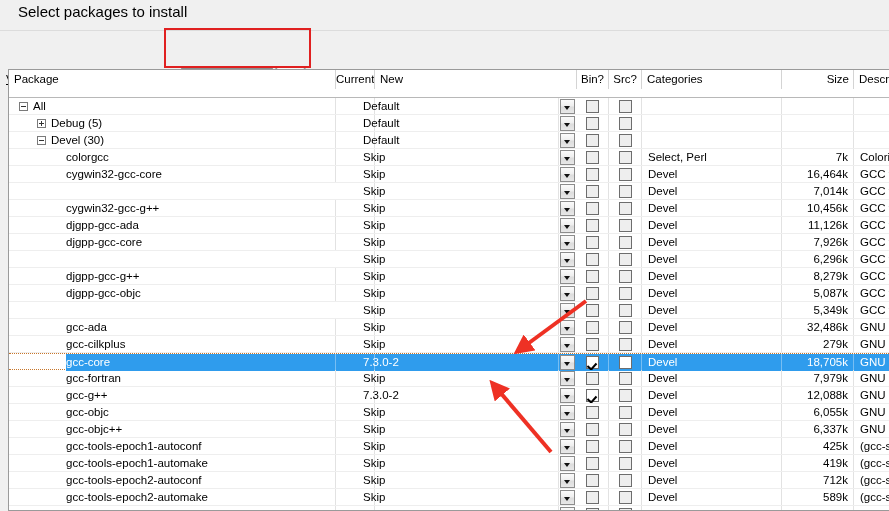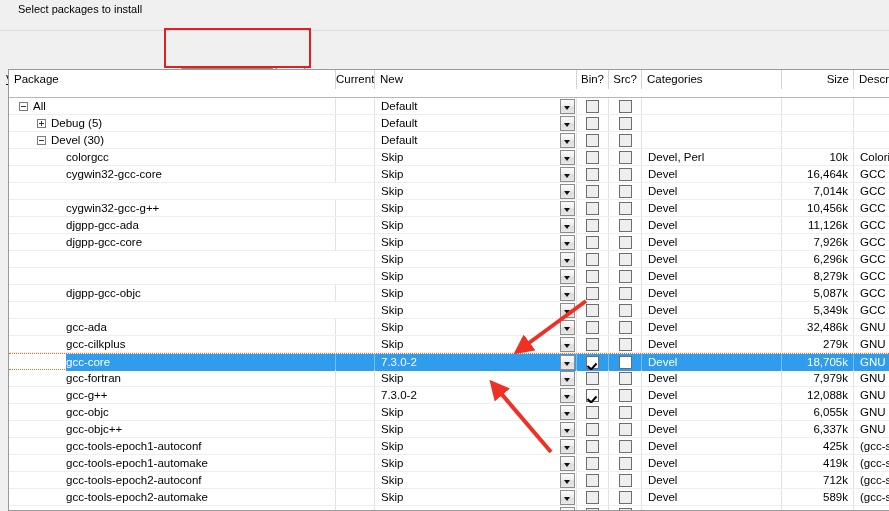--- a/index.html
+++ b/index.html
@@ -13,21 +13,21 @@
   #root {
     position: relative;
     width: 889px; height: 511px;
     background: #f0f0f0;
   }
 
   
   .caption {
     position: absolute;
     left: 18px; top: 3px;
-    font-size: 11px;
+    font-size: 15px;
     color: #000;
     white-space: nowrap;
   }
 
   
   .toolbar {
     position: absolute;
     left: 0; top: 30px;
     width: 889px; height: 38px;
     background: #f0f0f0;
@@ -148,21 +148,21 @@
     position: absolute;
     top: 0; height: 16px;
     line-height: 16px;
     font-size: 11.5px;
     color: #000;
     white-space: nowrap;
     overflow: hidden;
   }
   .c-pkg   { left: 0;   width: 327px; border-right: 1px solid #e2e2e2; }
   .c-cur   { left: 327px; width: 39px; border-right: 1px solid #e2e2e2; }
-  .c-new   { left: 366px; width: 202px; border-right: 1px solid #e2e2e2; padding-left: 6px; }
+  .c-new   { left: 348px; width: 202px; border-right: 1px solid #e2e2e2; padding-left: 6px; }
   .c-bin   { left: 568px; width: 32px; border-right: 1px solid #e2e2e2; }
   .c-src   { left: 600px; width: 33px; border-right: 1px solid #e2e2e2; }
   .c-cat   { left: 633px; width: 140px; border-right: 1px solid #e2e2e2; padding-left: 6px; }
   .c-size  { left: 773px; width: 72px; border-right: 1px solid #e2e2e2; text-align: right; padding-right: 5px; }
   .c-desc  { left: 845px; width: 44px; padding-left: 6px; }
 
   .pkg-text { position: absolute; top: 0; line-height: 16px; }
 
   
   .expander {
@@ -358,22 +358,22 @@
           <div class="cell c-new"><span>Skip</span></div>
           <div class="ddbtn">
             <i></i>
           </div>
           <div class="cell c-bin">
             <span class="cbx"></span>
           </div>
           <div class="cell c-src">
             <span class="cbx"></span>
           </div>
-          <div class="cell c-cat">Devel, Perl</div>
-          <div class="cell c-size">10k</div>
+          <div class="cell c-cat">Select, Perl</div>
+          <div class="cell c-size">7k</div>
           <div class="cell c-desc">Colorize</div>
         </div>
         <div class="row">
           <div class="cell c-pkg">
             <span class="pkg-text" style="left: 57px;">cygwin32-gcc-core</span>
           </div>
           <div class="cell c-cur"></div>
           <div class="cell c-new"><span>Skip</span></div>
           <div class="ddbtn">
             <i></i>
@@ -471,20 +471,23 @@
             <span class="cbx"></span>
           </div>
           <div class="cell c-src">
             <span class="cbx"></span>
           </div>
           <div class="cell c-cat">Devel</div>
           <div class="cell c-size">6,296k</div>
           <div class="cell c-desc">GCC fo</div>
         </div>
         <div class="row">
+          <div class="cell c-pkg">
+            <span class="pkg-text" style="left: 57px;">djgpp-gcc-g++</span>
+          </div>
           <div class="cell c-cur"></div>
           <div class="cell c-new"><span>Skip</span></div>
           <div class="ddbtn">
             <i></i>
           </div>
           <div class="cell c-bin">
             <span class="cbx"></span>
           </div>
           <div class="cell c-src">
             <span class="cbx"></span>

